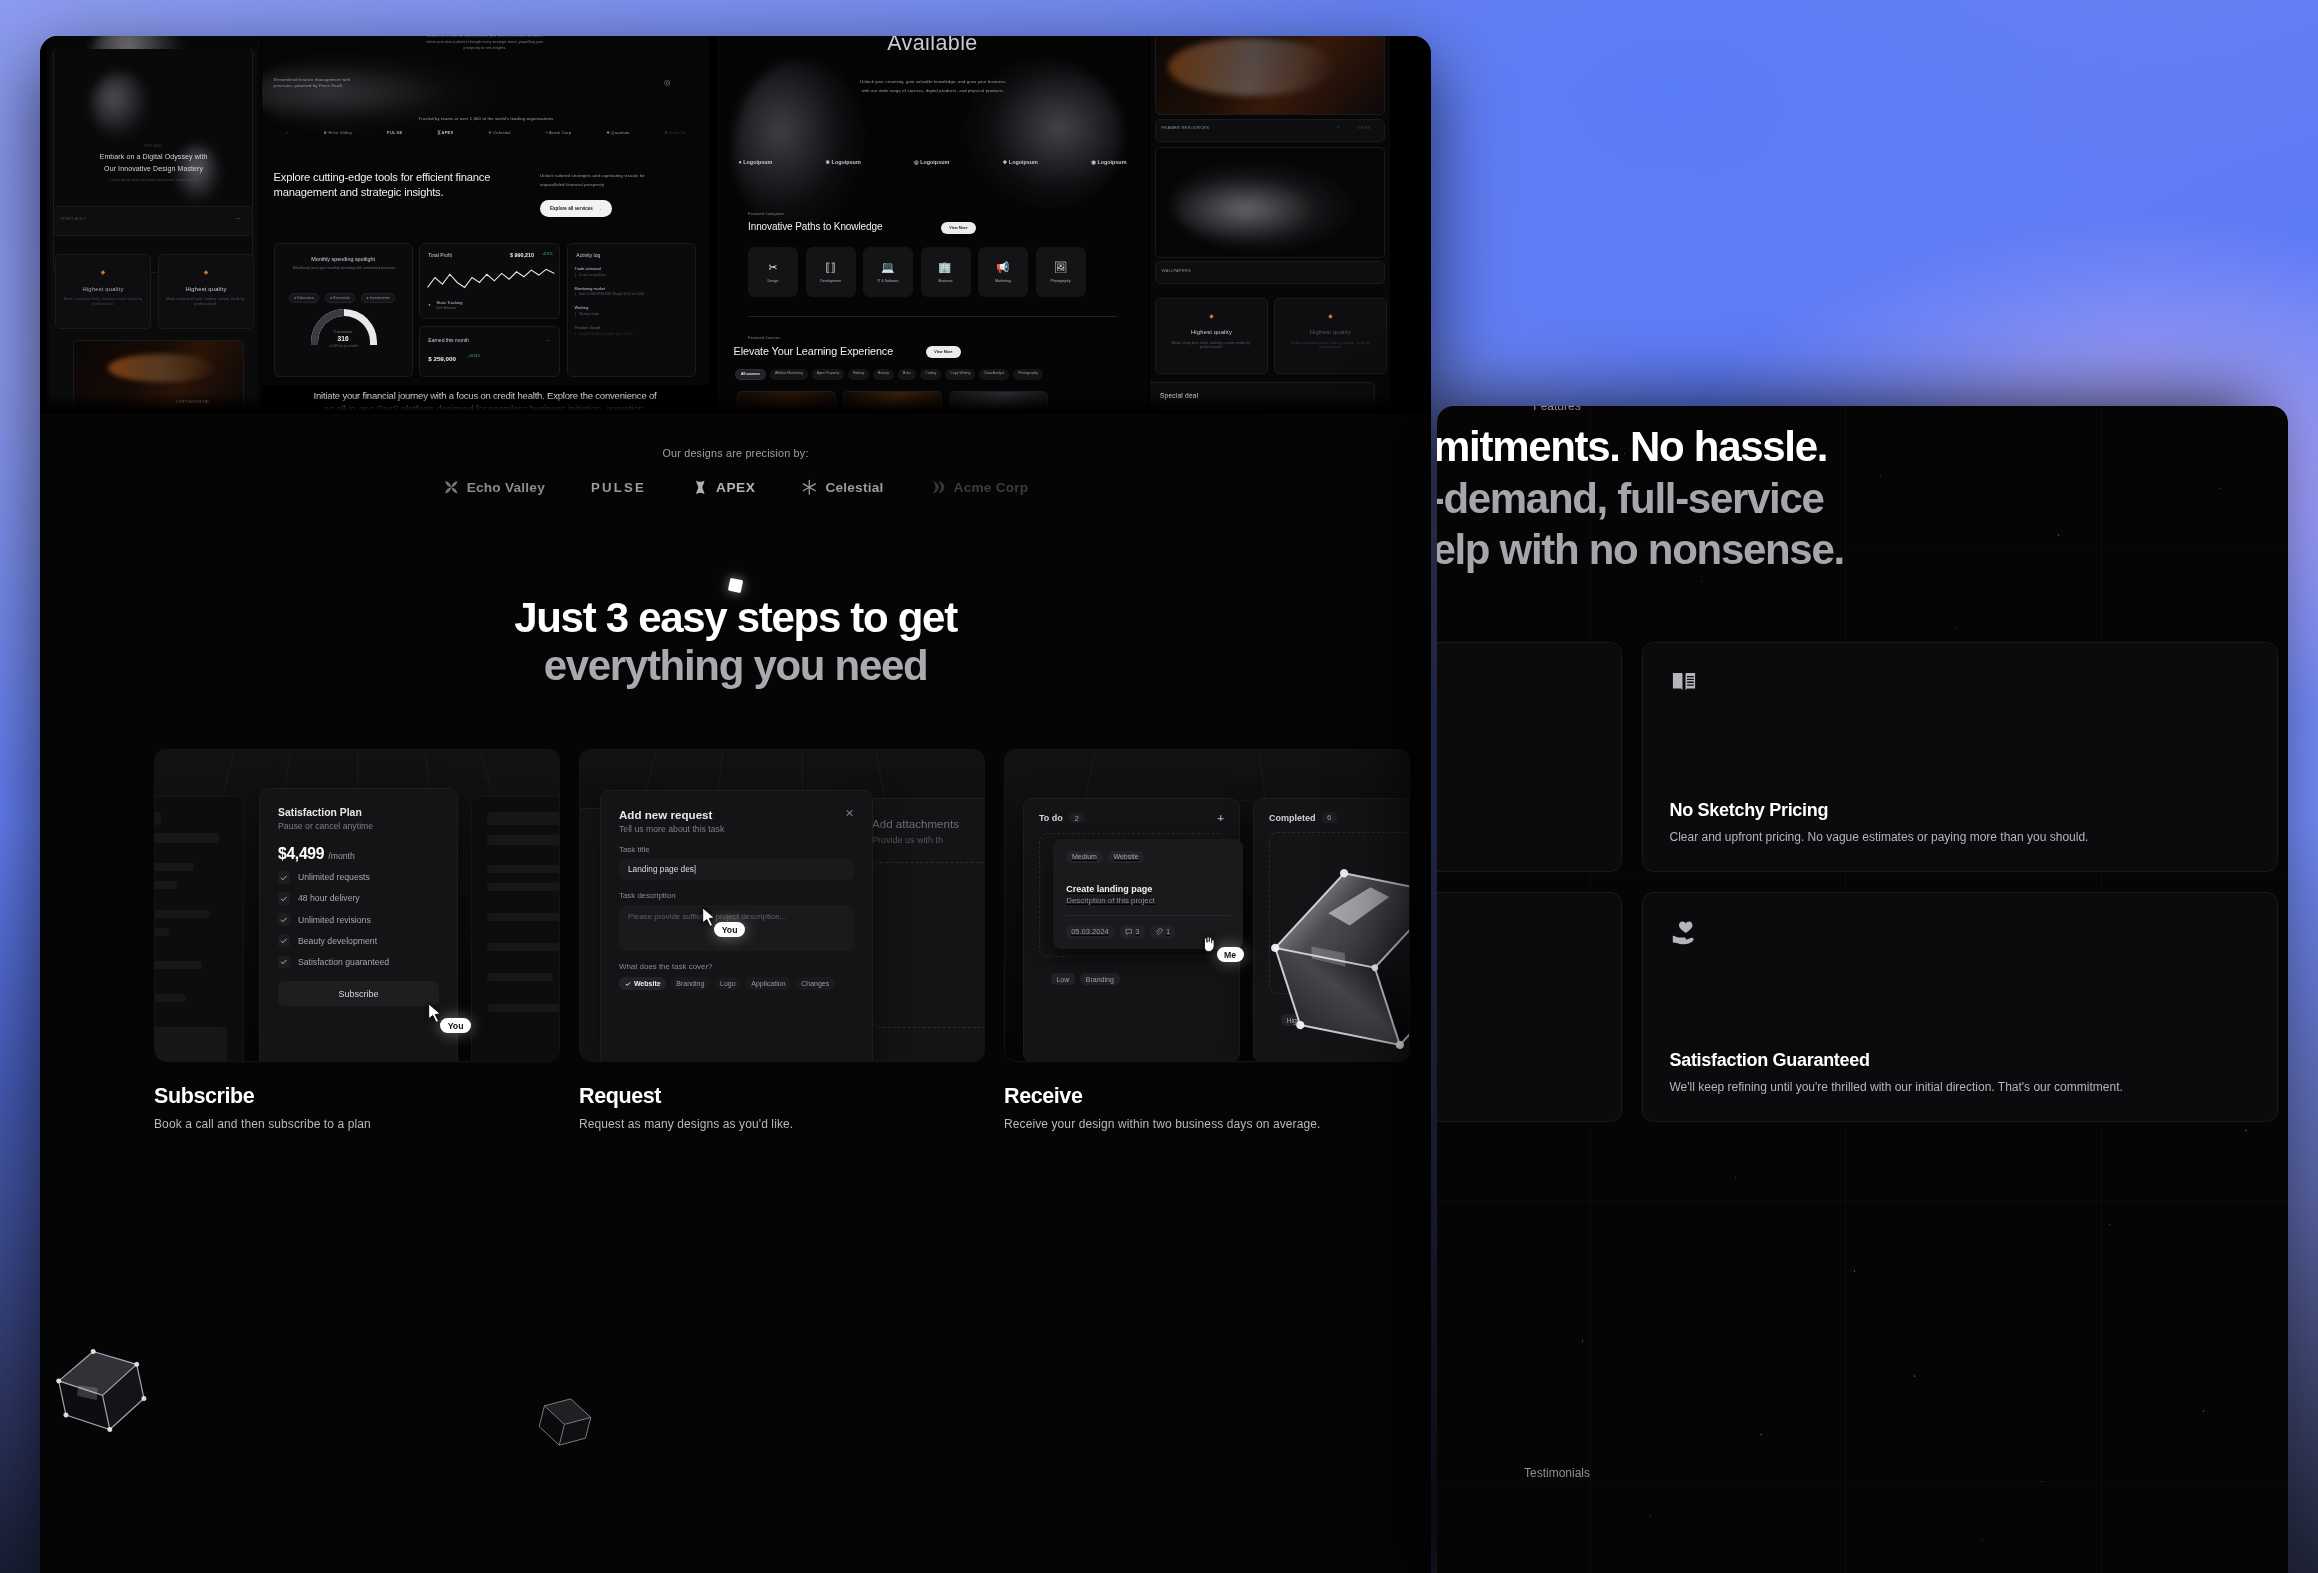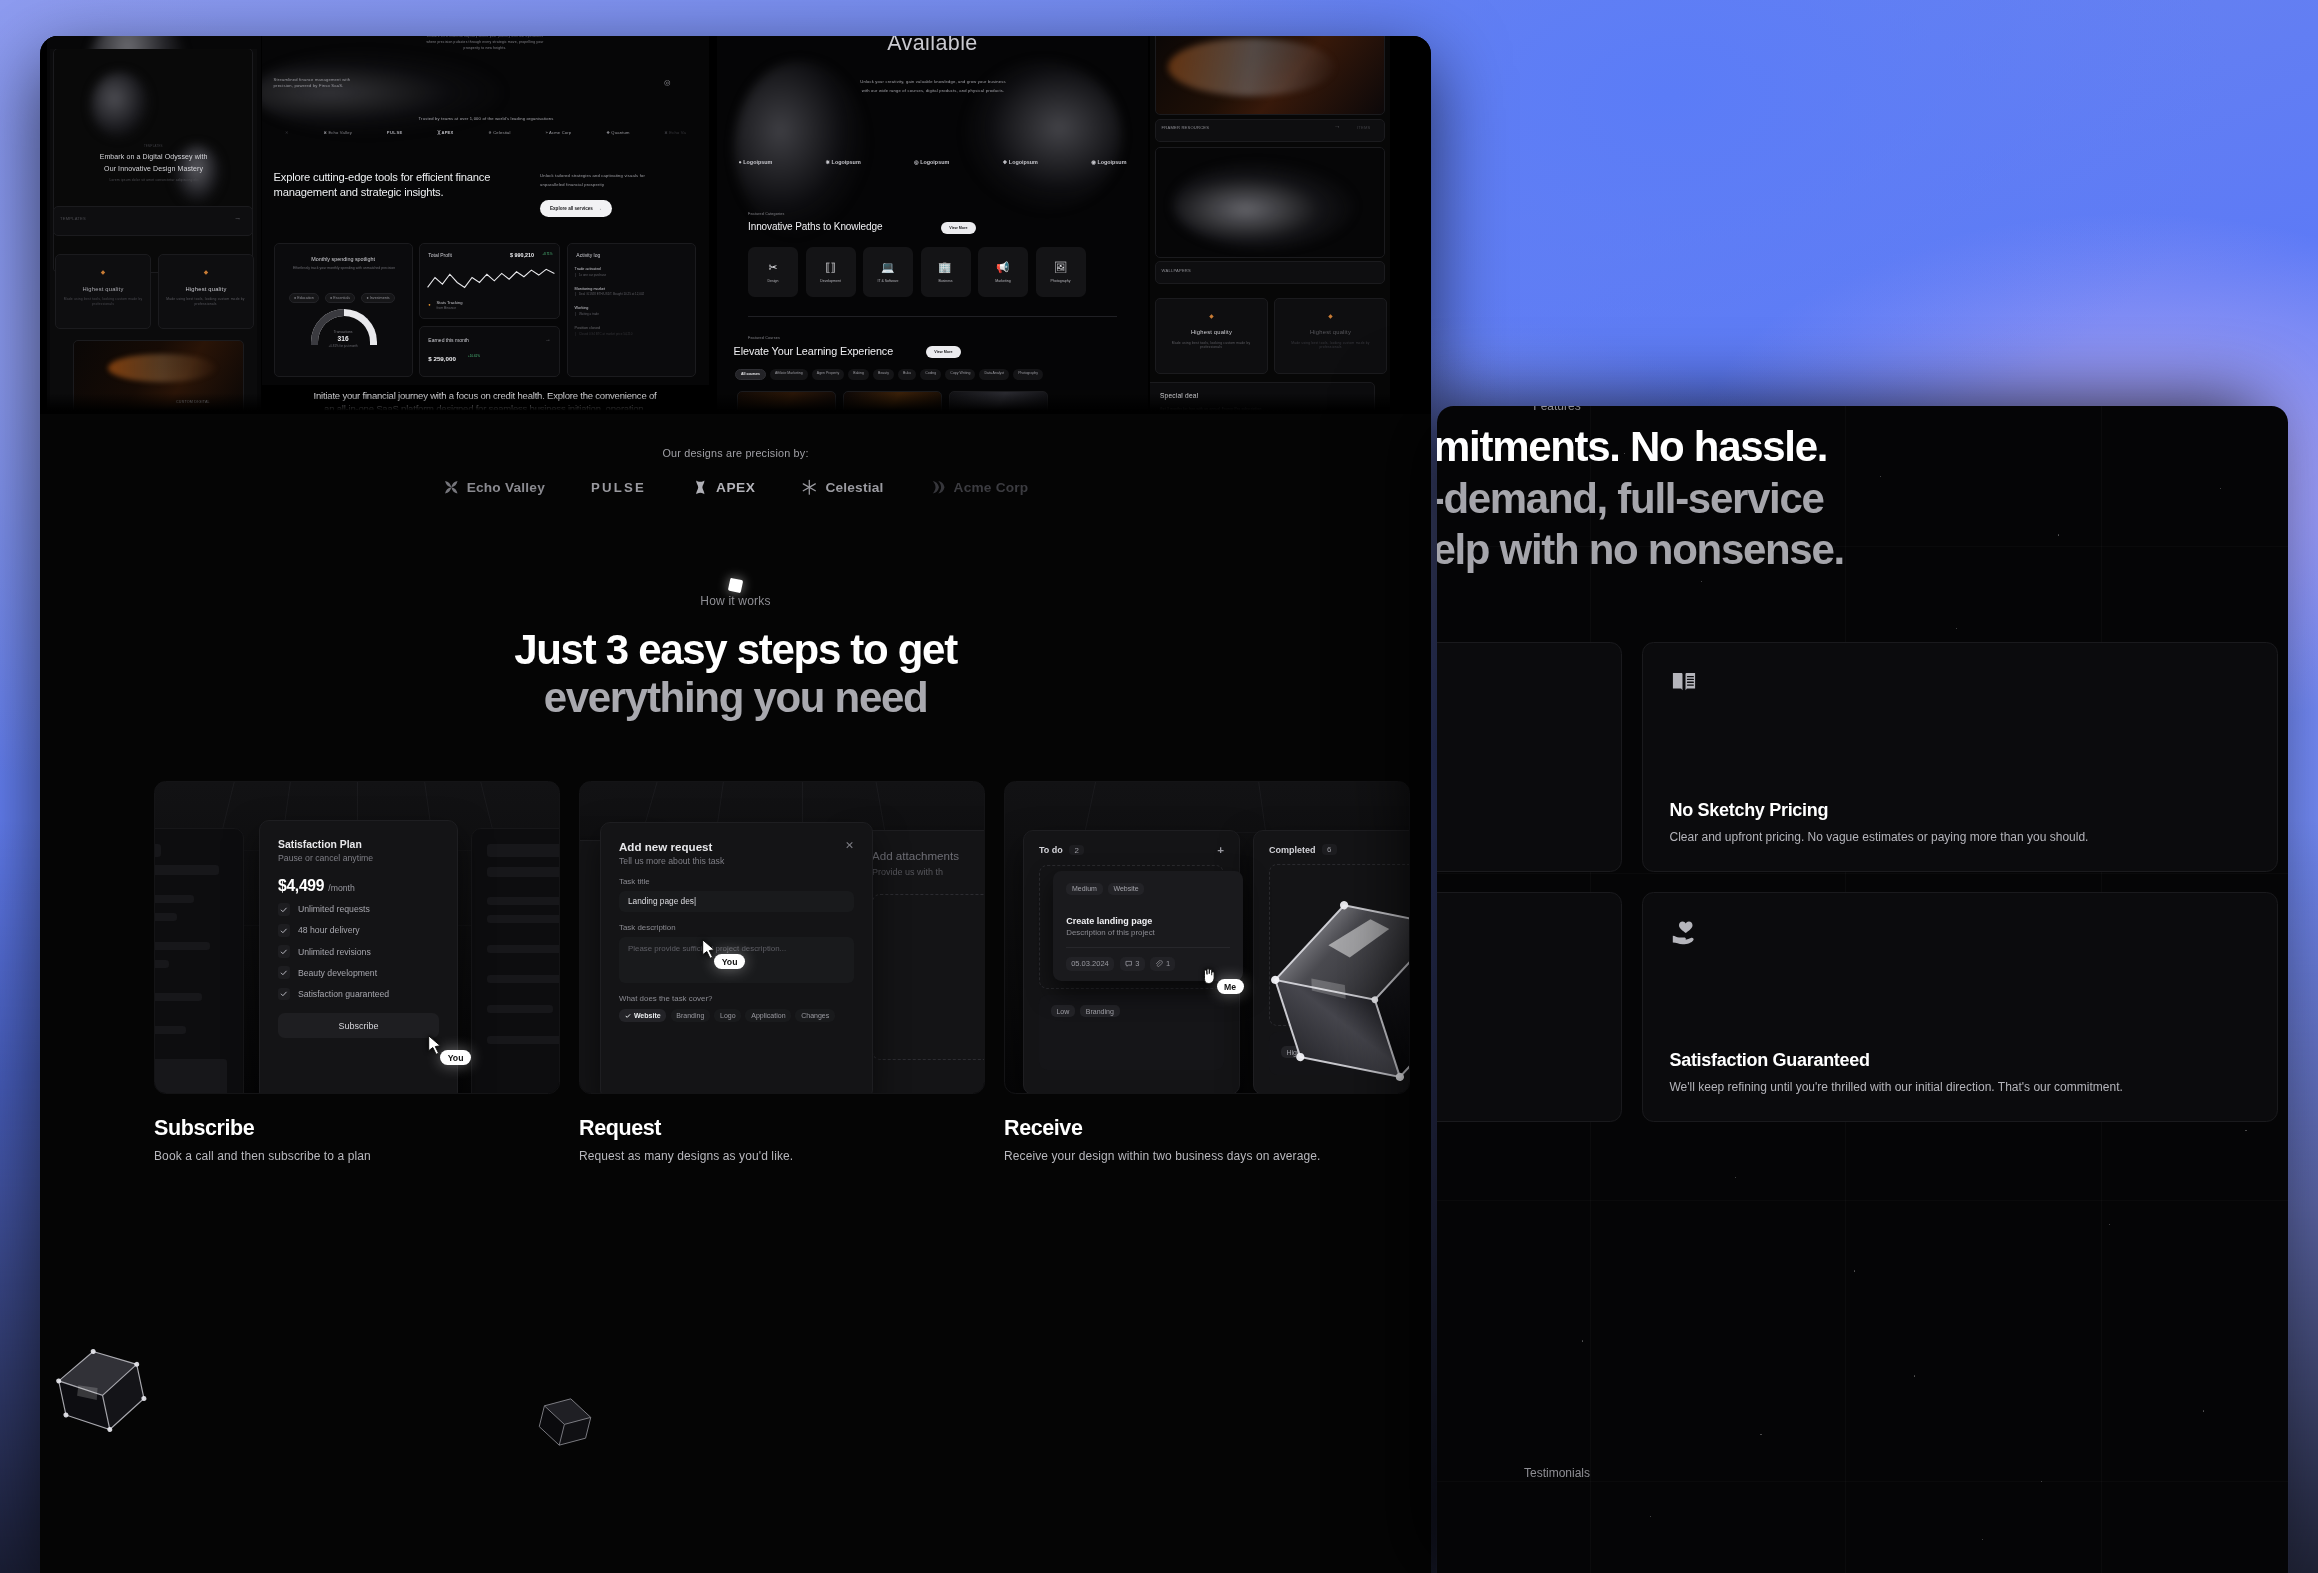--- a/index.html
+++ b/index.html
@@ -147,21 +147,21 @@
   }
   .chip-row { display:flex; gap:4.1px; margin-top:5.8px; flex-wrap:nowrap; }
   .chip { background:#191a1c; border-radius:5.8px; font-size:7px; color:#9a9aa1; padding:3.3px 5.8px; white-space:nowrap; }
   .chip.active { background:#232327; color:#eceef0; font-weight:700; display:flex; align-items:center; gap:3.3px; }
   .chip.active svg { width:5.8px; height:5.8px; }
 
   
   .col-head { display:flex; align-items:center; gap:6.6px; font-size:9px; color:#d2d2d7; font-weight:600; }
   .count-badge { background:#1d1d20; border-radius:4.1px; font-size:7.9px; color:#9b9ba2; padding:0.8px 5px; font-weight:400; }
   .dashed-slot { margin-top:9px; border:0.8px dashed #2a2a2e; border-radius:8.3px; }
-  .task-card { position:absolute; background:#1a1a1d; border-radius:8.3px; box-shadow:0 11.6px 25px rgba(0,0,0,.6); }
+  .task-card { position:absolute; background:#1a1a1d; border-radius:8.3px; box-shadow:0 11.6px 25px rgba(0,0,0,.6);text-decoration:underline; }
   .tag { background:#232327; border-radius:5px; font-size:7px; color:#a2a2a9; padding:2.5px 5.8px; }
   .task-title { font-size:9px; font-weight:700; color:#f0f0f3; }
   .task-desc  { font-size:7.9px; color:#8b8b92; margin-top:1.7px; }
   .task-meta  { display:flex; align-items:center; gap:5.8px; font-size:7.5px; color:#9a9aa1; }
   .meta-chip { background:#222226; border-radius:5px; padding:2.5px 5px; display:flex; align-items:center; gap:3.3px; }
 
   
   .cursor { position:absolute; z-index:9; }
   .cursor svg { display:block; filter: drop-shadow(0 0.8px 2.5px rgba(0,0,0,.9)); }
   .cursor-label {
@@ -498,21 +498,20 @@
       </div>
     </div>
   </div>
 
   <div id="divider-wrap">
     <div id="divider-line"></div>
     <div id="divider-diamond"></div>
   </div>
 
   <div id="how-head">
-    <div id="eyebrow">How it works</div>
     <h2 id="how-title">
       <span class="l1">Just 3 easy steps to get</span>
       <span class="l2">everything you need</span>
     </h2>
   </div>
 
   <div id="steps">
 
     <div class="step">
       <div class="step-visual">

